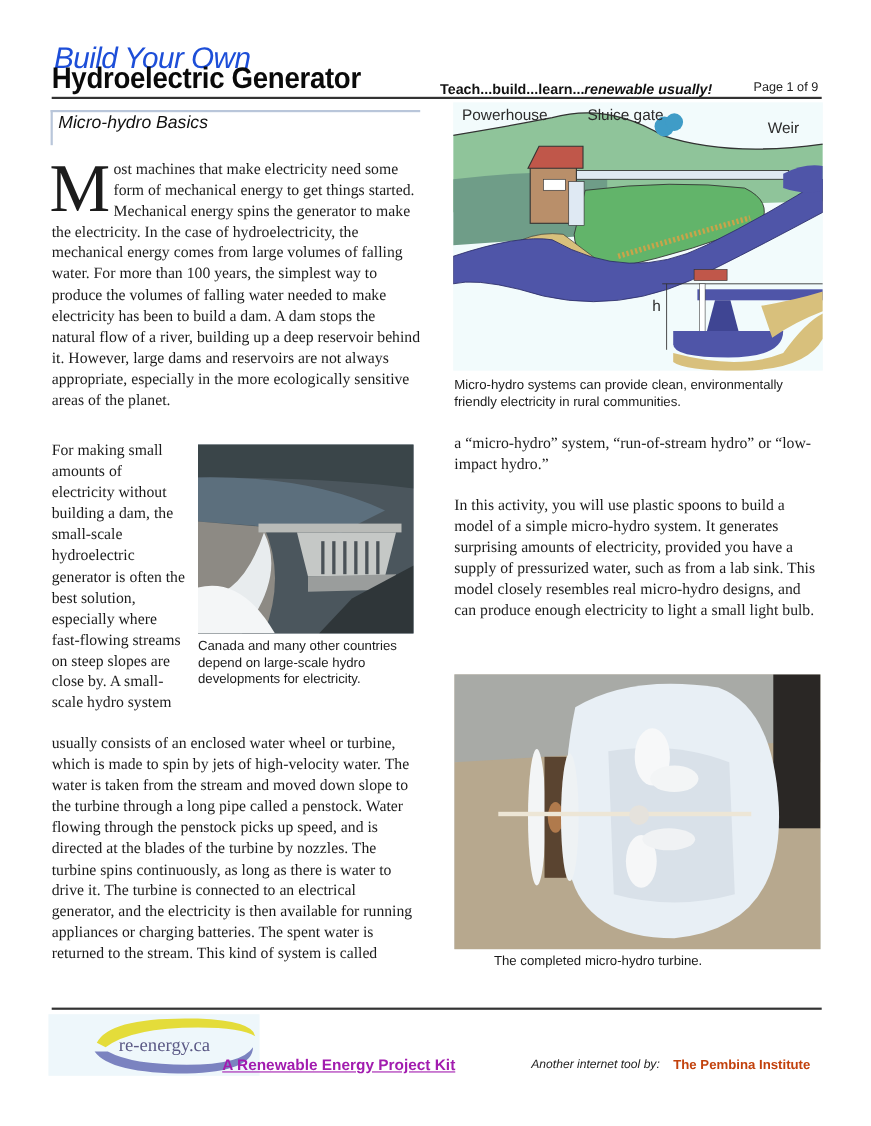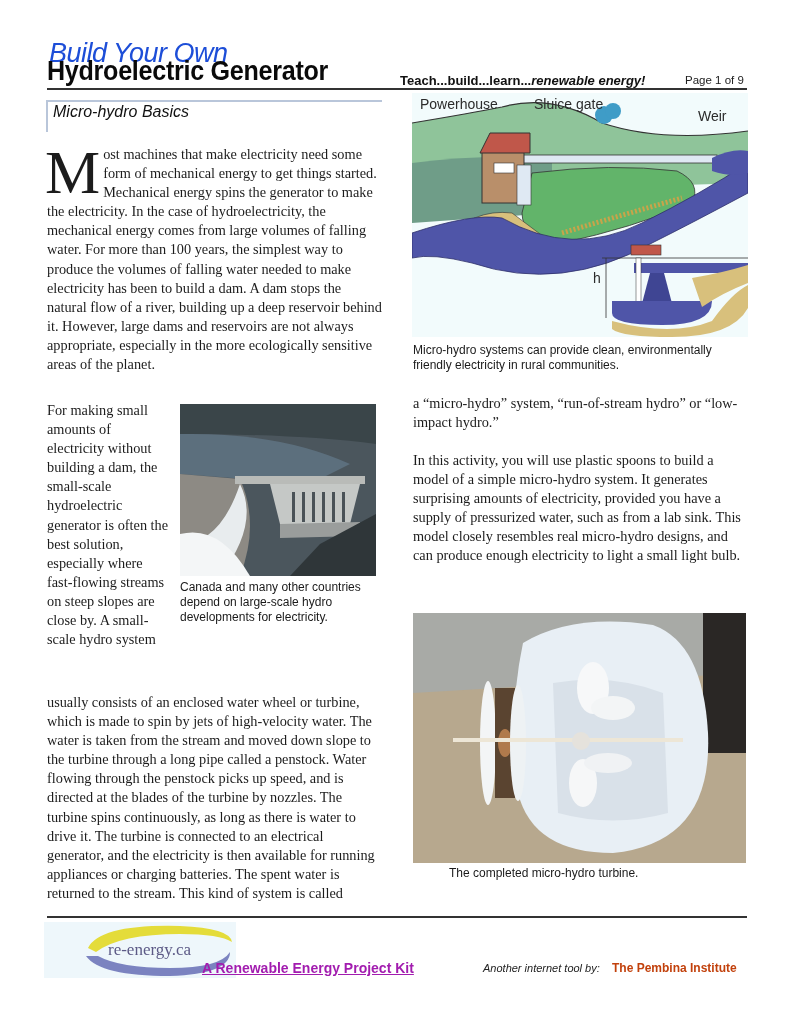--- a/index.html
+++ b/index.html
@@ -15,21 +15,21 @@
   .page-num { left: 685px; top: 74px; font-family: "Liberation Sans", sans-serif; font-size: 11.5px; color: #222; }
 
   .section-box { left: 46px; top: 100px; width: 334px; height: 30px; border-top: 2px solid #b9c6da; border-left: 2px solid #b9c6da; }
   .section-title { left: 53px; top: 103px; font-family: "Liberation Sans", sans-serif; font-style: italic; font-size: 16px; color: #111; }
 
   
   .para { font-size: 14.3px; line-height: 19.1px; color: #1c1c1c; }
   .p1 { left: 47px; top: 145px; width: 335px; }
   .dropcap { float: left; font-size: 62px; line-height: 46px; margin: 4px 3px 0 -2px; font-family: "Liberation Serif", serif; }
   .p2 { left: 47px; top: 401px; width: 122px; }
-  .p3 { left: 47px; top: 667px; width: 335px; margin-top: 26px; }
+  .p3 { left: 47px; top: 667px; width: 335px; }
   .p4 { left: 413px; top: 394px; width: 335px; }
   .p5 { left: 413px; top: 451px; width: 335px; }
 
   .caption { font-family: "Liberation Sans", sans-serif; font-size: 12px; line-height: 15px; color: #1a1a1a; }
   .cap-diagram { left: 413px; top: 343px; width: 335px; }
   .cap-dam { left: 180px; top: 580px; width: 205px; }
   .cap-turbine { left: 413px; top: 866px; width: 335px; margin-left: 36px; }
 
   
   .img-diagram { left: 412px; top: 93px; width: 336px; height: 244px; background: #f2fbfc; }
@@ -45,21 +45,21 @@
   .kit-label { left: 202px; top: 960px; font-family: "Liberation Sans", sans-serif; font-weight: bold; font-size: 14px; color: #a21caf; text-decoration: underline; }
   .byline { left: 483px; top: 962px; font-family: "Liberation Sans", sans-serif; font-style: italic; font-size: 11px; color: #222; }
   .org { left: 612px; top: 961px; font-family: "Liberation Sans", sans-serif; font-weight: bold; font-size: 12px; color: #c2410c; }
 </style>
 </head>
 <body>
 
 <div class="abs title-script">Build Your Own</div>
 <div class="abs title-main">Hydroelectric Generator</div>
 <div class="abs header-rule"></div>
-<div class="abs tagline"><span>Teach...build...learn...</span><i>renewable energy!</i></div>
+<div class="abs tagline"><span>Teach...build...learn...</span><i>renewable usually!</i></div>
 <div class="abs page-num">Page 1 of 9</div>
 
 <div class="abs section-box"></div>
 <div class="abs section-title">Micro-hydro  Basics</div>
 
 <div class="abs para p1"><span class="dropcap">M</span><span>ost machines that make electricity need some form of mechanical energy to get things started. Mechanical energy spins the generator to make the electricity. In the case of hydroelectricity, the mechanical energy comes from large volumes of falling water. For more than 100 years, the simplest way to produce the volumes of falling water needed to make electricity has been to build a dam. A dam stops the natural flow of a river, building up a deep reservoir behind it. However, large dams and reservoirs are not always appropriate, especially in the more ecologically sensitive areas of the planet.</span></div>
 <div class="abs para p2">For making small amounts of electricity without building a dam, the small-scale hydroelectric generator is often the best solution, especially where fast-flowing streams on steep slopes are close by. A small-scale hydro system</div>
 <div class="abs para p3">usually consists of an enclosed water wheel or turbine, which is made to spin by jets of high-velocity water. The water is taken from the stream and moved down slope to the turbine through a long pipe called a penstock. Water flowing through the penstock picks up speed, and is directed at the blades of the turbine by nozzles. The turbine spins continuously, as long as there is water to drive it. The turbine is connected to an electrical generator, and the electricity is then available for running appliances or charging batteries. The spent water is returned to the stream. This kind of system is called</div>
 
 <div class="abs img-diagram">

